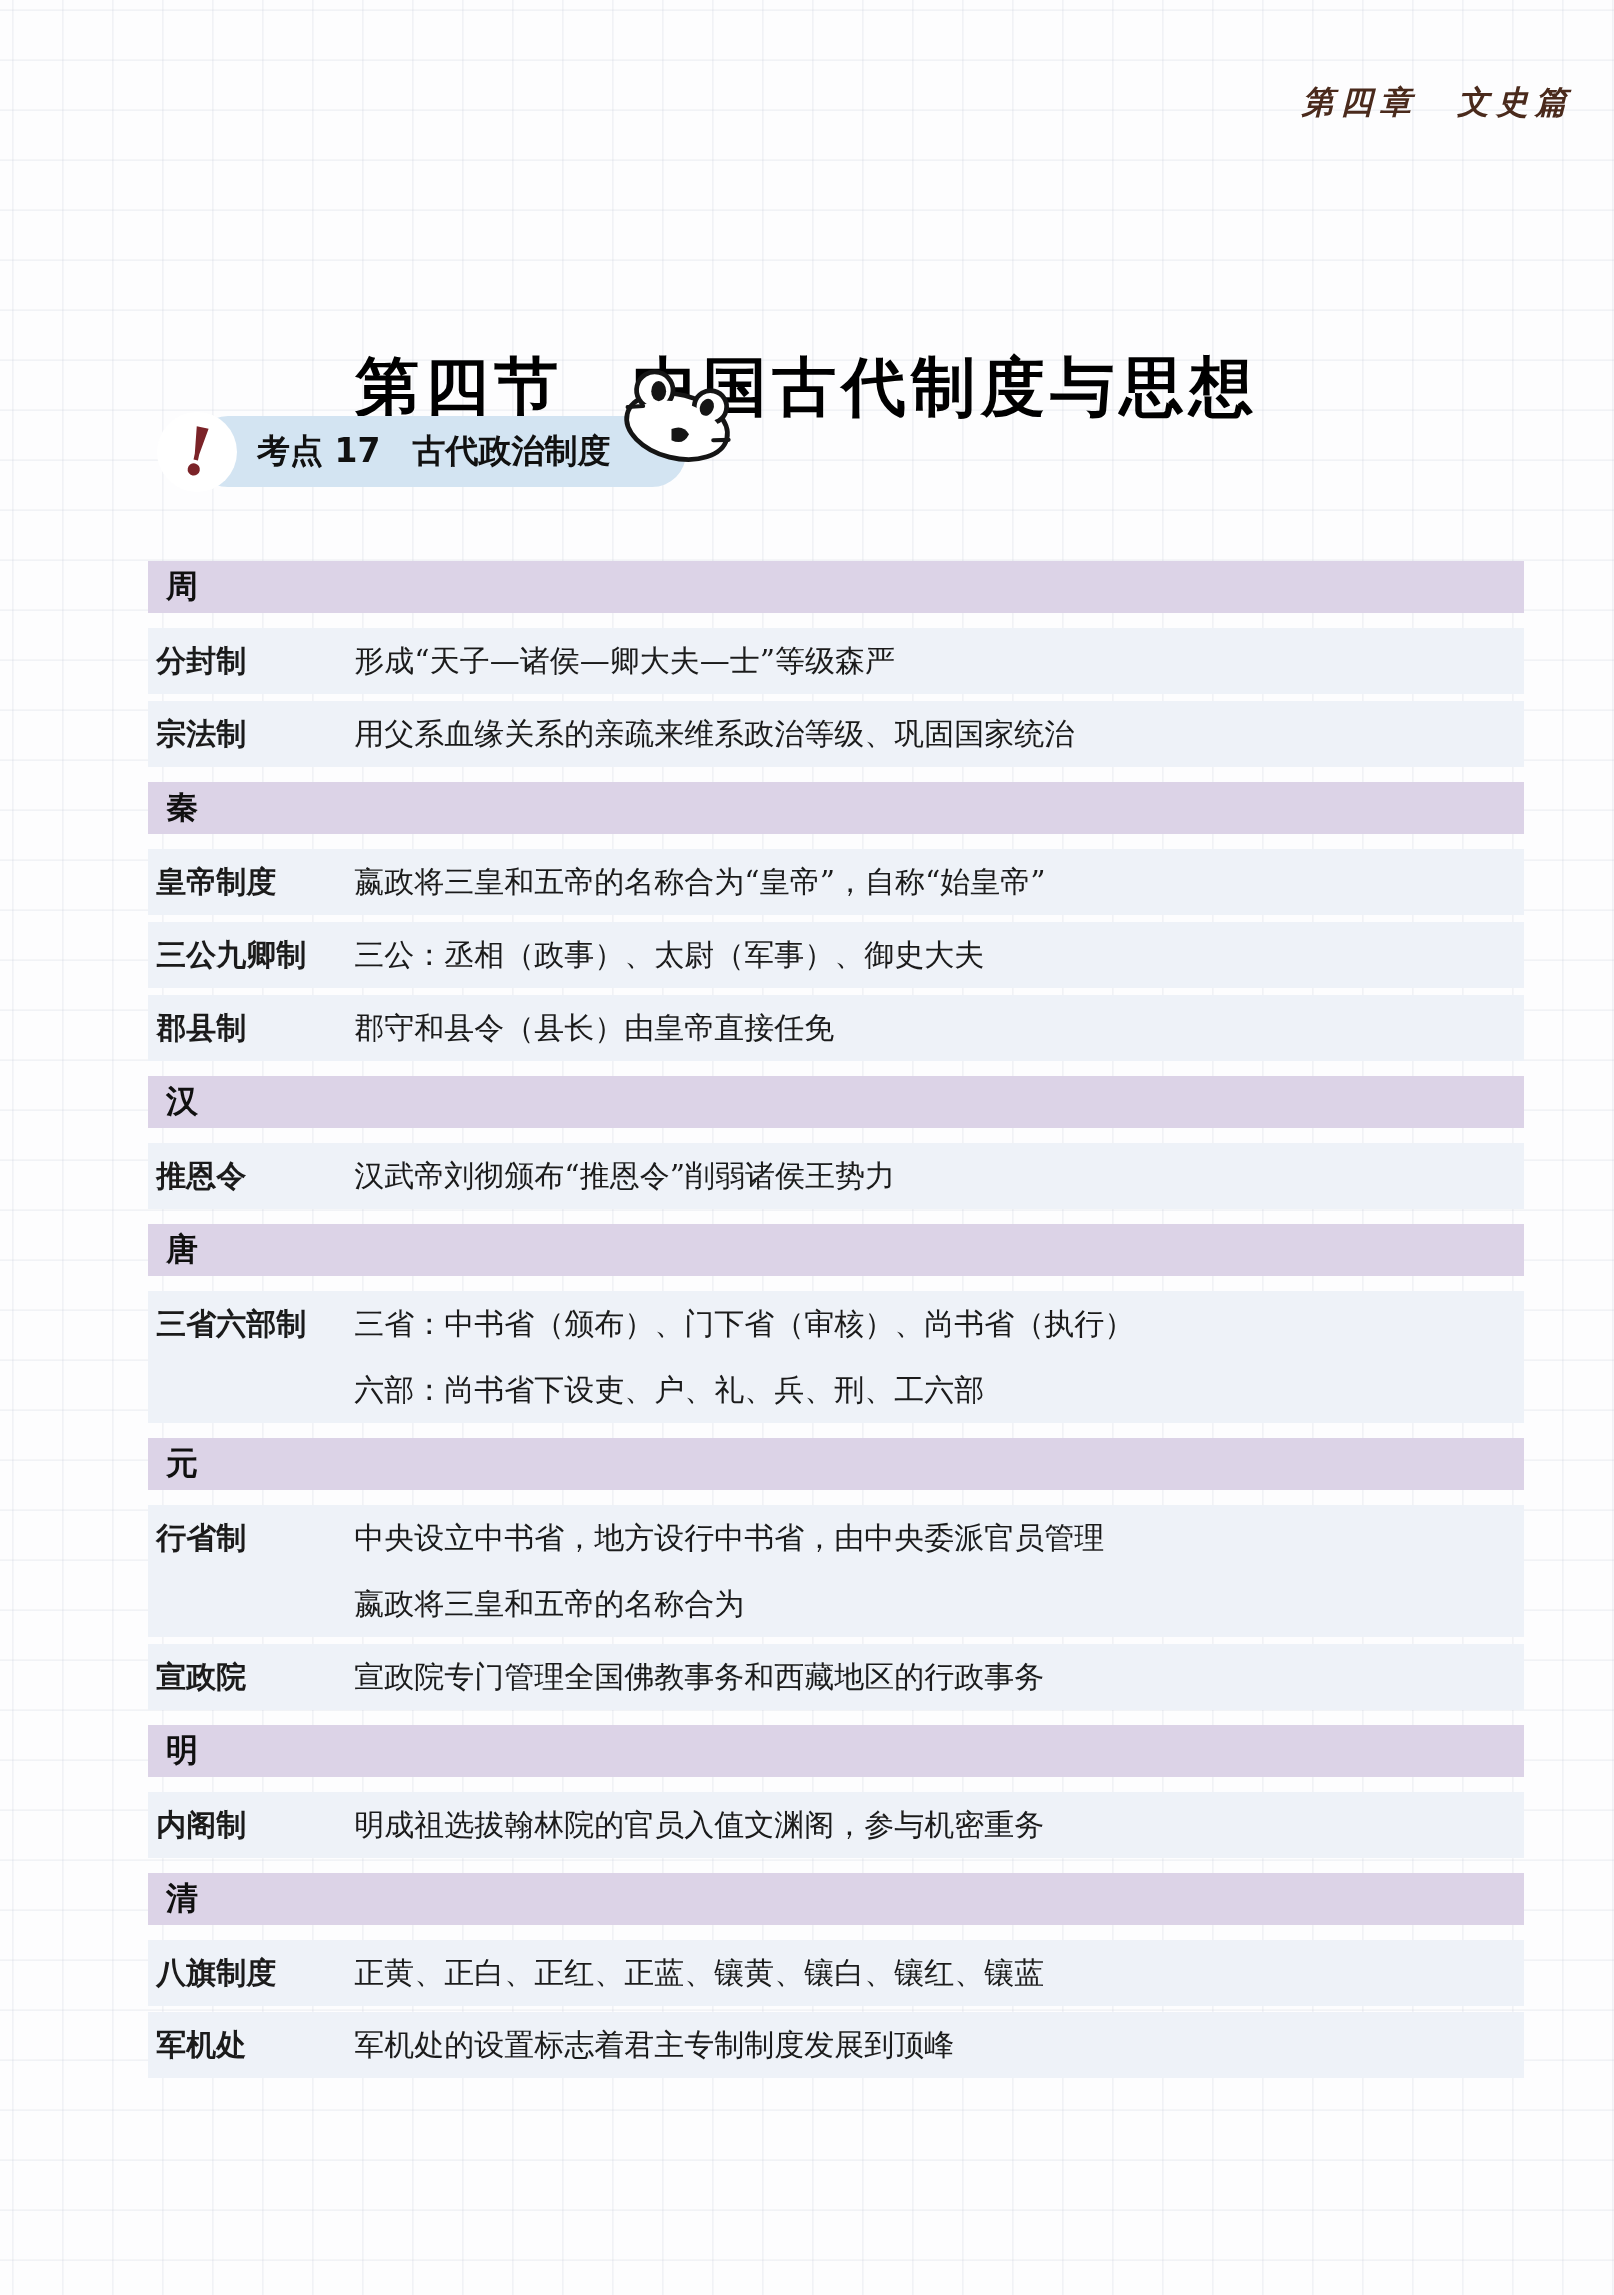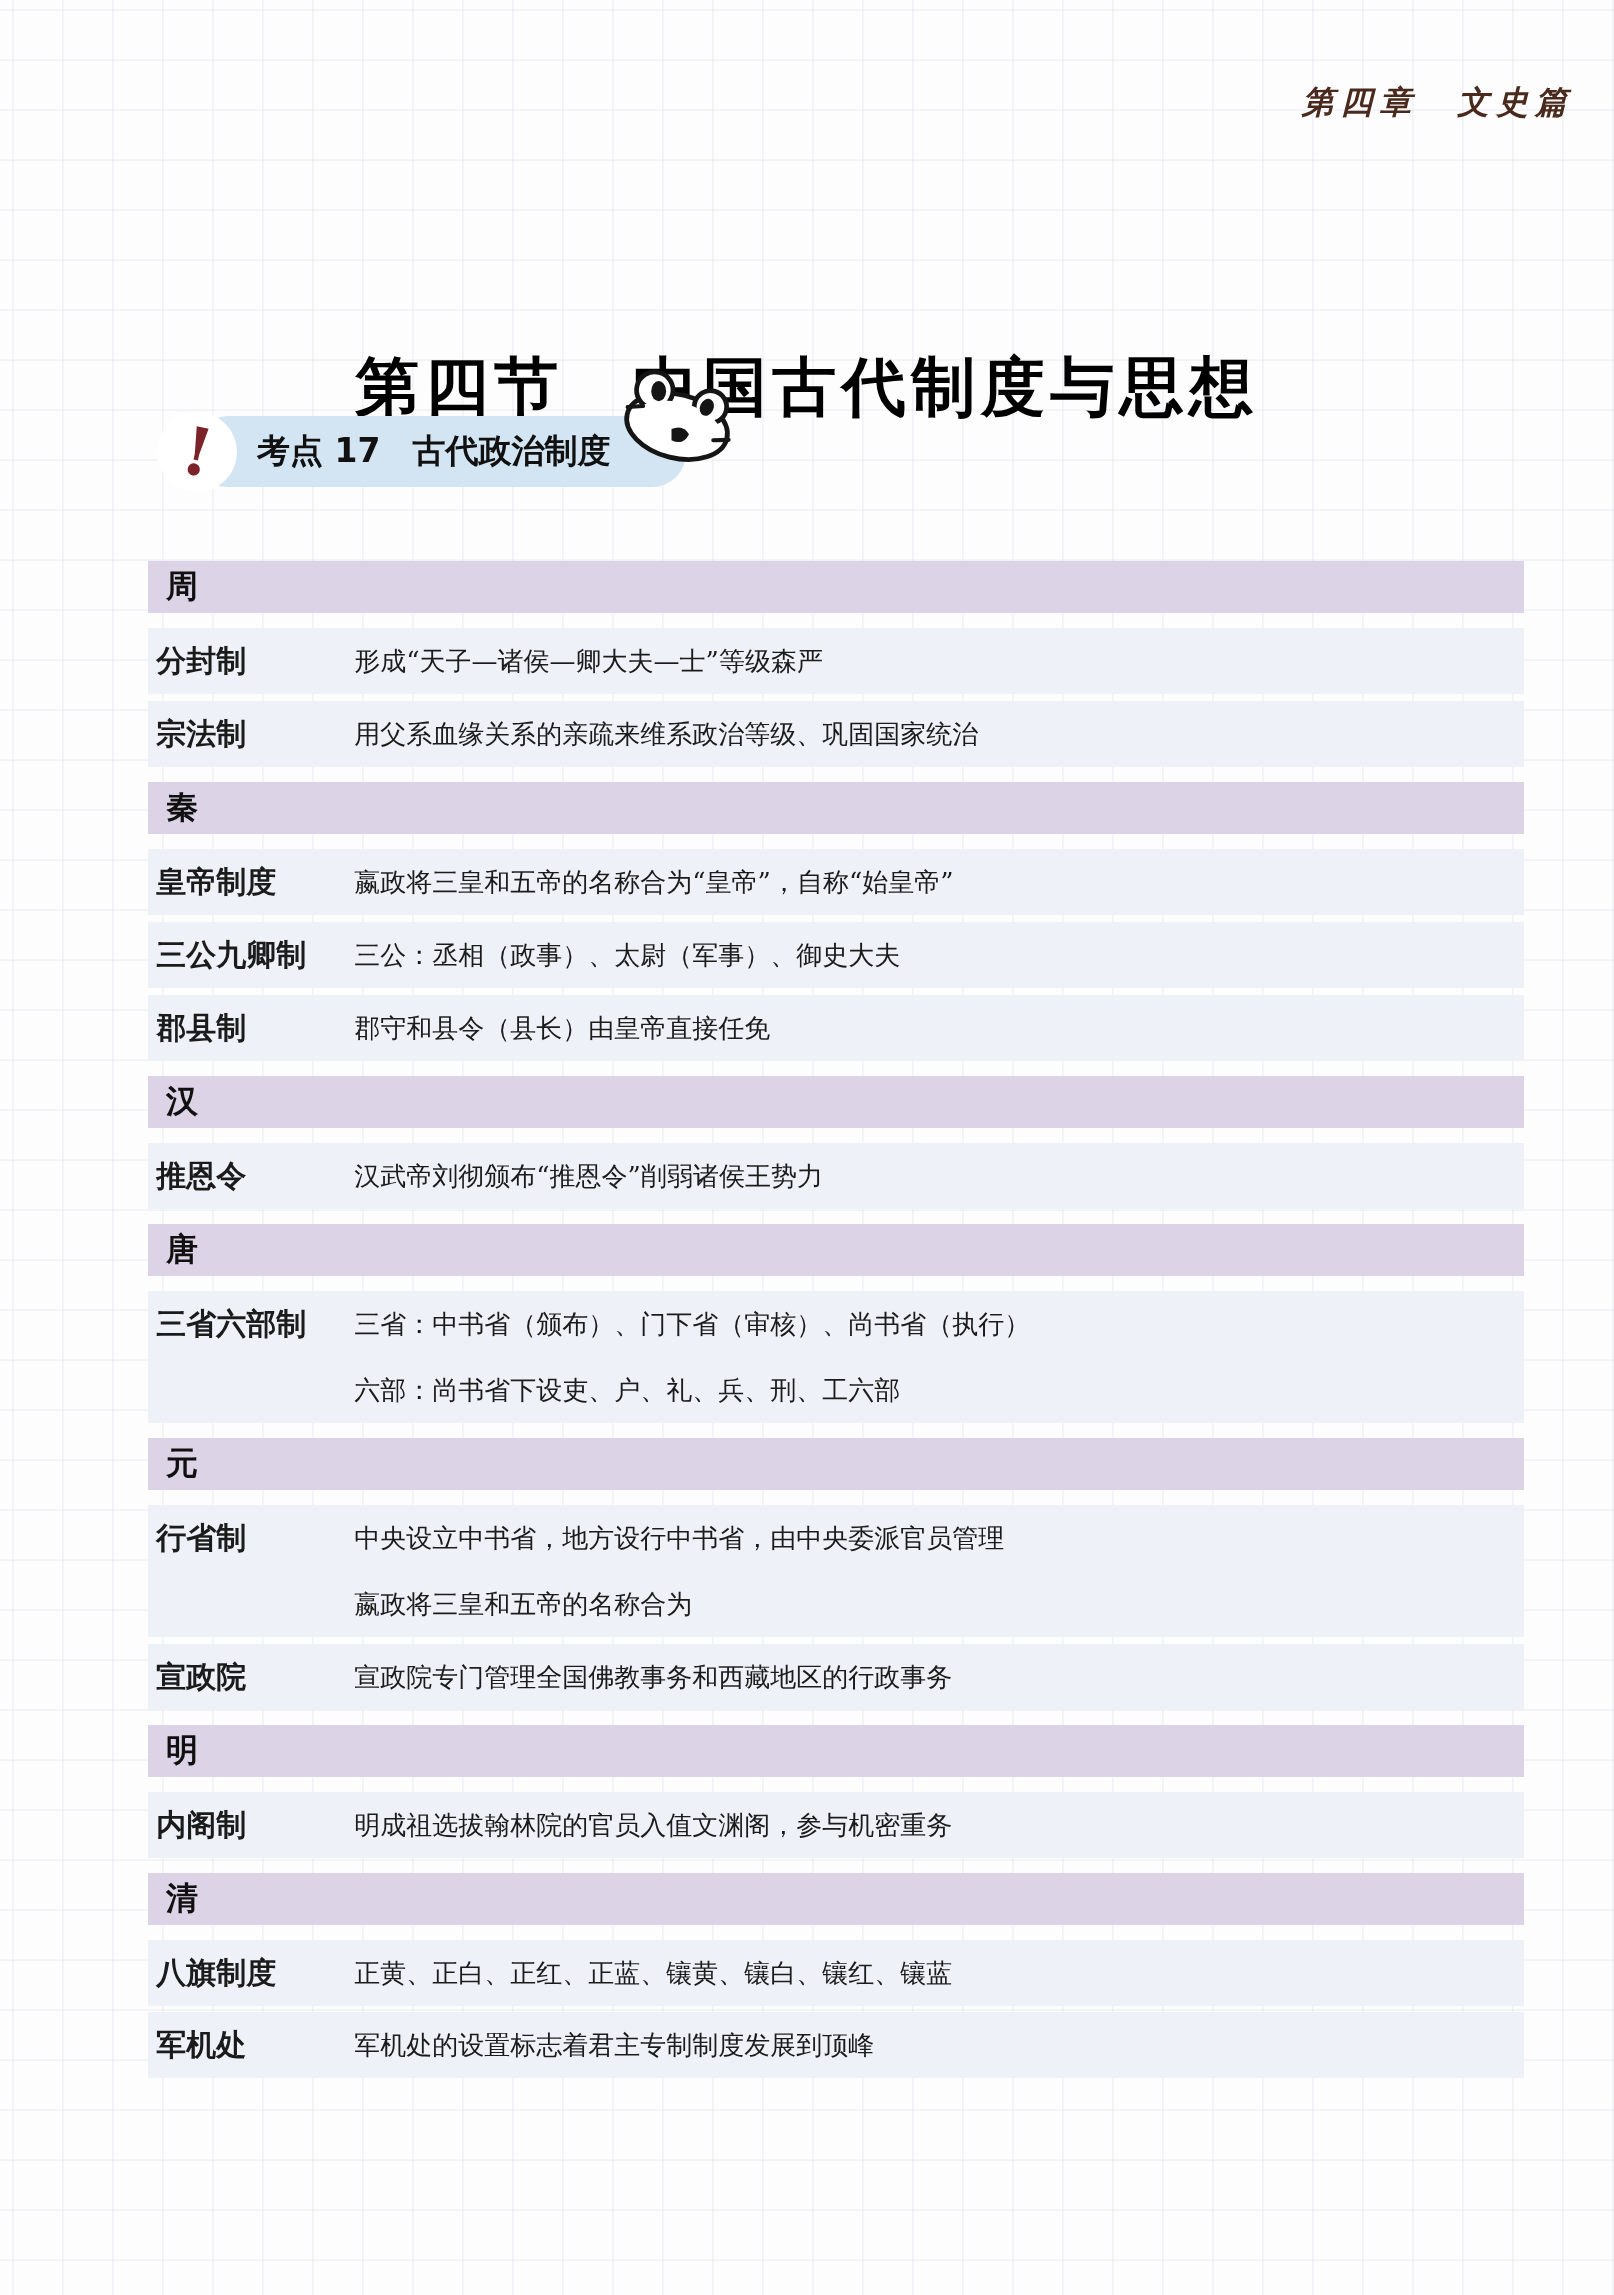--- a/index.html
+++ b/index.html
@@ -136,21 +136,21 @@
     font-family:Liberation Serif, serif;
     font-weight:700;
     font-size:30px;
     line-height:66px;
     color:var(--ink-black);
     white-space:nowrap;
   }
   .desc-cell{
     flex:1 1 auto;
     font-family:"DejaVu Serif","Liberation Serif",serif;
-    font-size:26px;
+    font-size:30px;
     line-height:66px;
     color:var(--ink-black);
   }
   .desc-line{white-space:nowrap;}
 </style>
 </head>
 <body>
 
 <div class="sheet">
 

